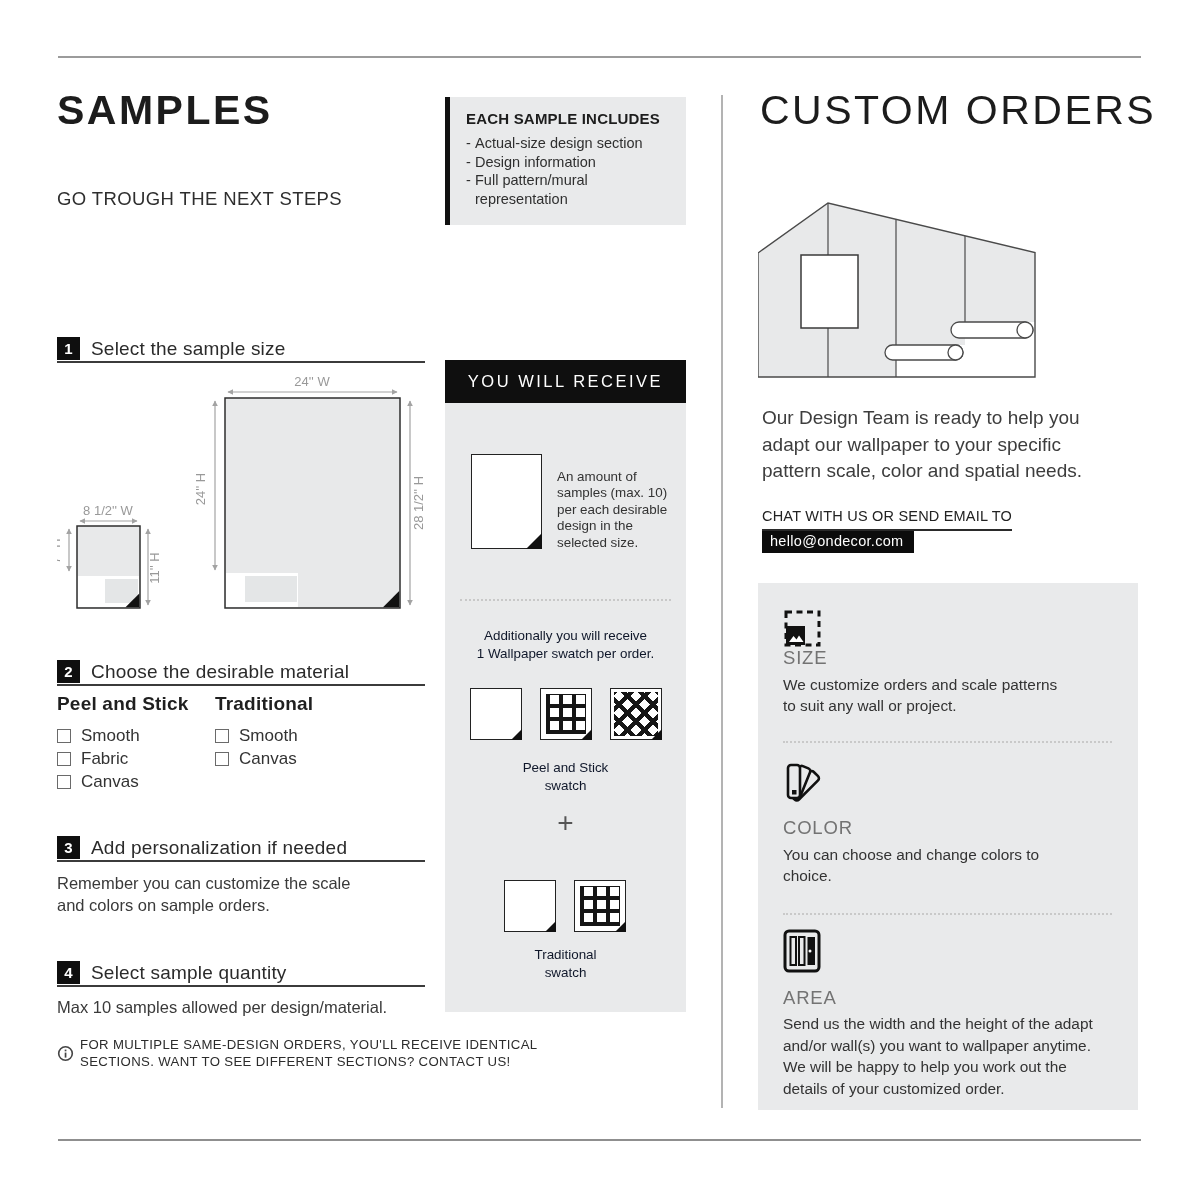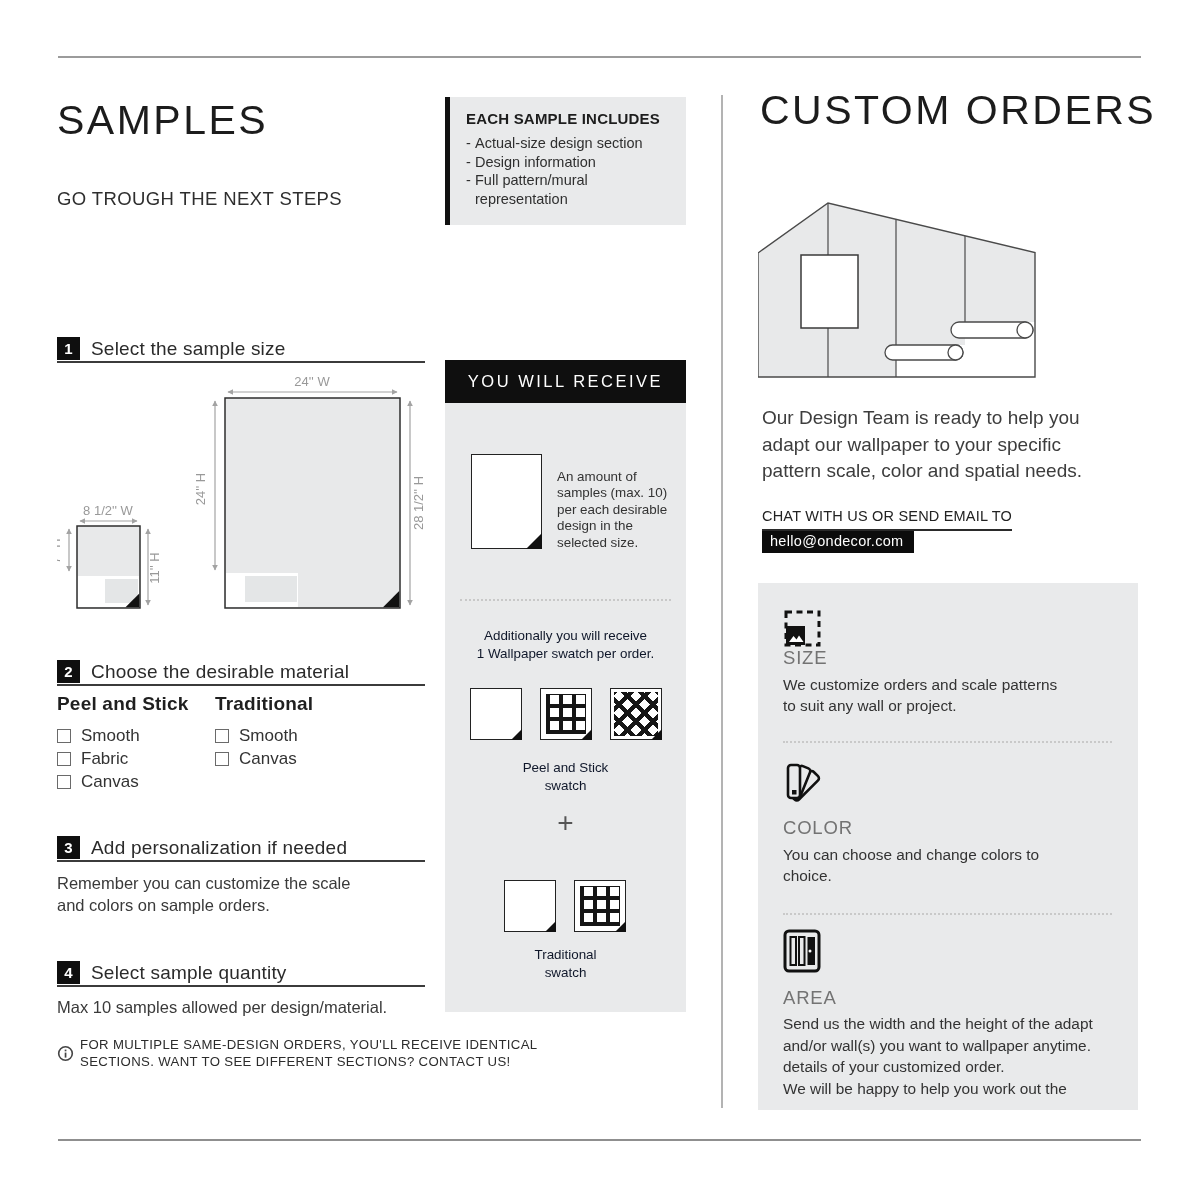--- a/index.html
+++ b/index.html
@@ -65,21 +65,21 @@
 </style>
 </head>
 <body>
 
 <div id="page">
 
   <div class="rule" style="left:58px;top:56px;width:1083px;height:2px;"></div>
   <div class="rule" style="left:58px;top:1139px;width:1083px;height:2px;background:#8f8f8f;"></div>
   <div class="vdiv" style="left:721px;top:95px;width:2px;height:1013px;"></div>
 
-  <div class="h1" style="left:57px;top:97px;">SAMPLES</div>
+  <div class="h1" style="left:57px;top:87px;font-weight:bold;">SAMPLES</div>
 
   <div class="abs" style="left:57px;top:187px;">
     <span class="intro-line">GO TROUGH THE NEXT STEPS</span>
   </div>
 
   <div class="step" style="top:337px;">
     <div class="badge">1</div>
     <div class="step-label">Select the sample size</div>
   </div>
 
@@ -306,18 +306,18 @@
       <rect x="2" y="2" width="34" height="40" rx="4" fill="none" stroke="#111" stroke-width="3"></rect>
       <rect x="7.5" y="8" width="5.5" height="28" fill="none" stroke="#111" stroke-width="2"></rect>
       <rect x="16" y="8" width="5.5" height="28" fill="none" stroke="#111" stroke-width="2"></rect>
       <rect x="24.5" y="8" width="7.5" height="28" fill="#111"></rect>
       <circle cx="27" cy="22" r="1.5" fill="#fff"></circle>
     </svg>
     <div class="feat-title" style="top:404px;">AREA</div>
     <div class="feat-body" style="top:430px;">
       <span class="feat-line" style="line-height:21.5px;">Send us the width and the height of the adapt</span>
       <span class="feat-line" style="line-height:21.5px;">and/or wall(s) you want to wallpaper anytime.</span>
+      <span class="feat-line" style="line-height:21.5px;">We will be happy to help you work out the</span>
       <span class="feat-line" style="line-height:21.5px;">details of your customized order.</span>
-      <span class="feat-line" style="line-height:21.5px;">We will be happy to help you work out the</span>
     </div>
   </div>
 
 </div>
 
 </body></html>

